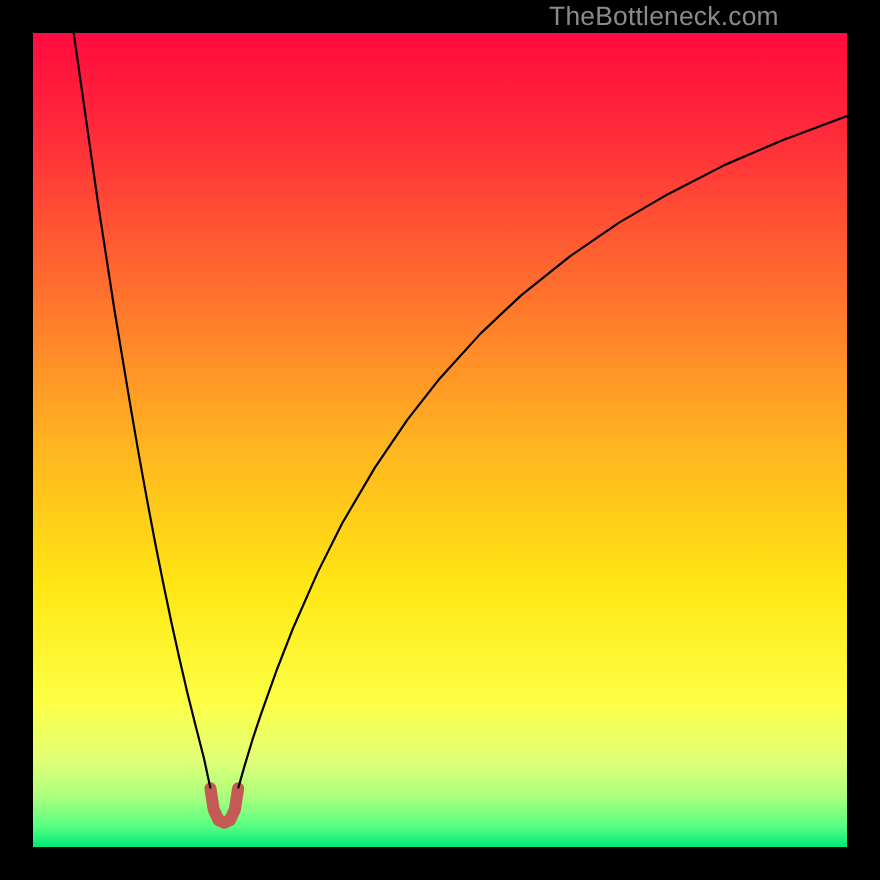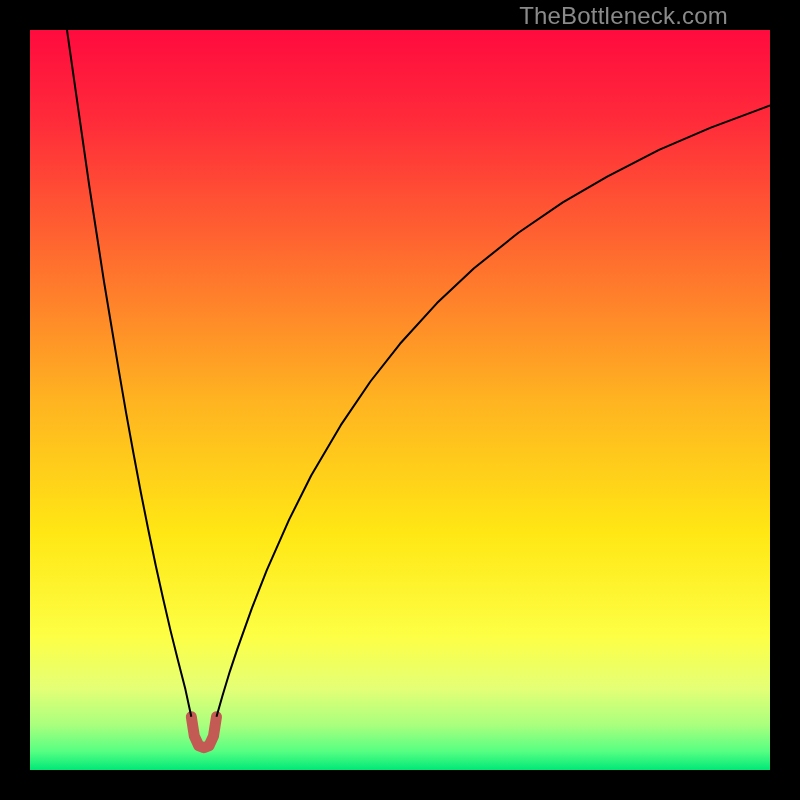--- a/index.html
+++ b/index.html
@@ -8,21 +8,20 @@
     width: 800px;
     height: 800px;
     background: #000;
     overflow: hidden;
   }
   .frame {
     position: relative;
     width: 720px;
     height: 800px;
     background: #000;
-    padding-left: 20px;
   }
   .watermark {
     position: absolute;
     top: 2px;
     right: 12px;
     font-family: Arial, Helvetica, sans-serif;
     font-size: 24px;
     font-weight: 500;
     color: #8a8a8a;
     letter-spacing: 0.2px;

